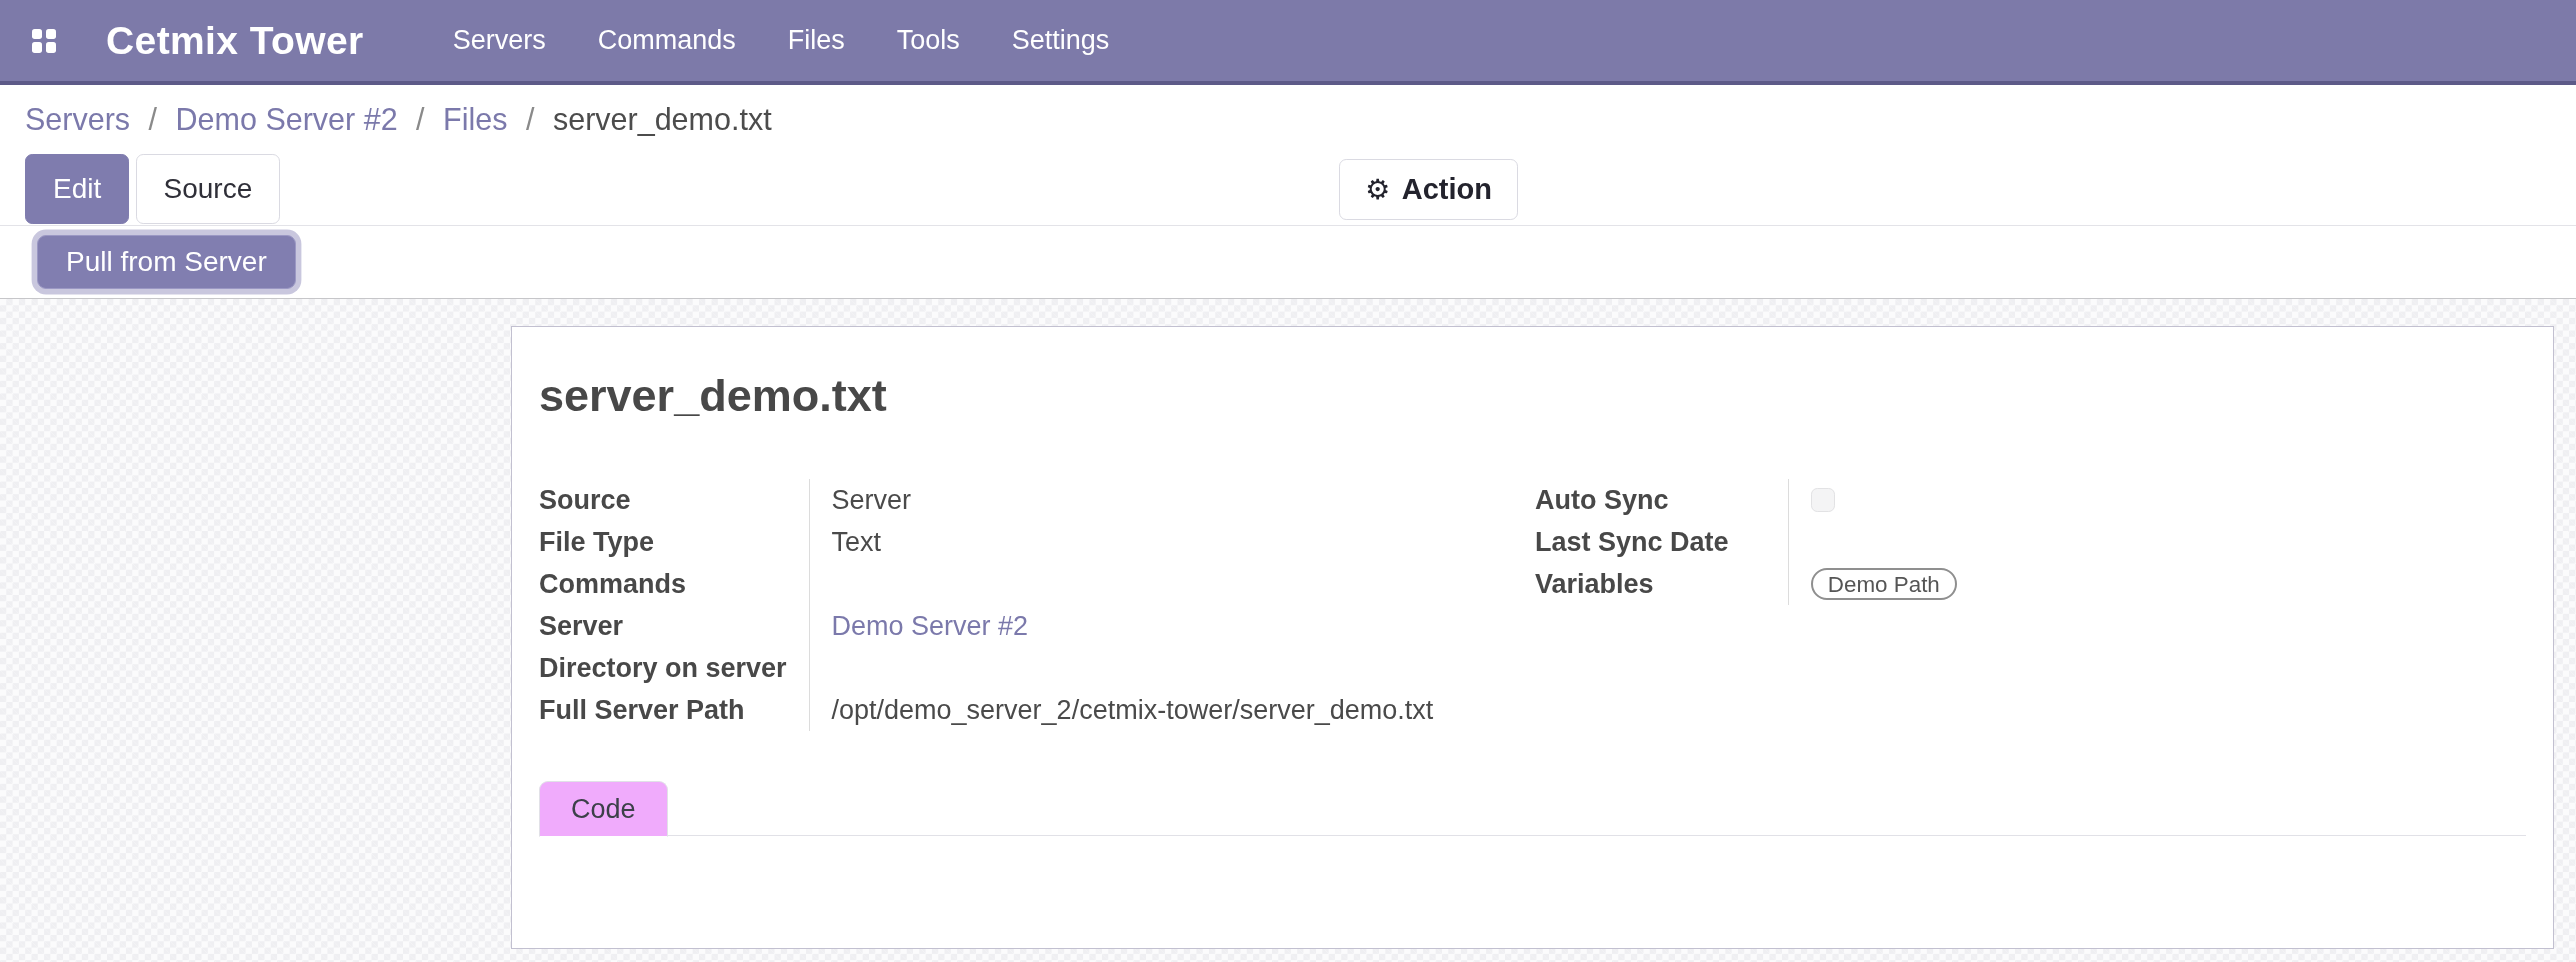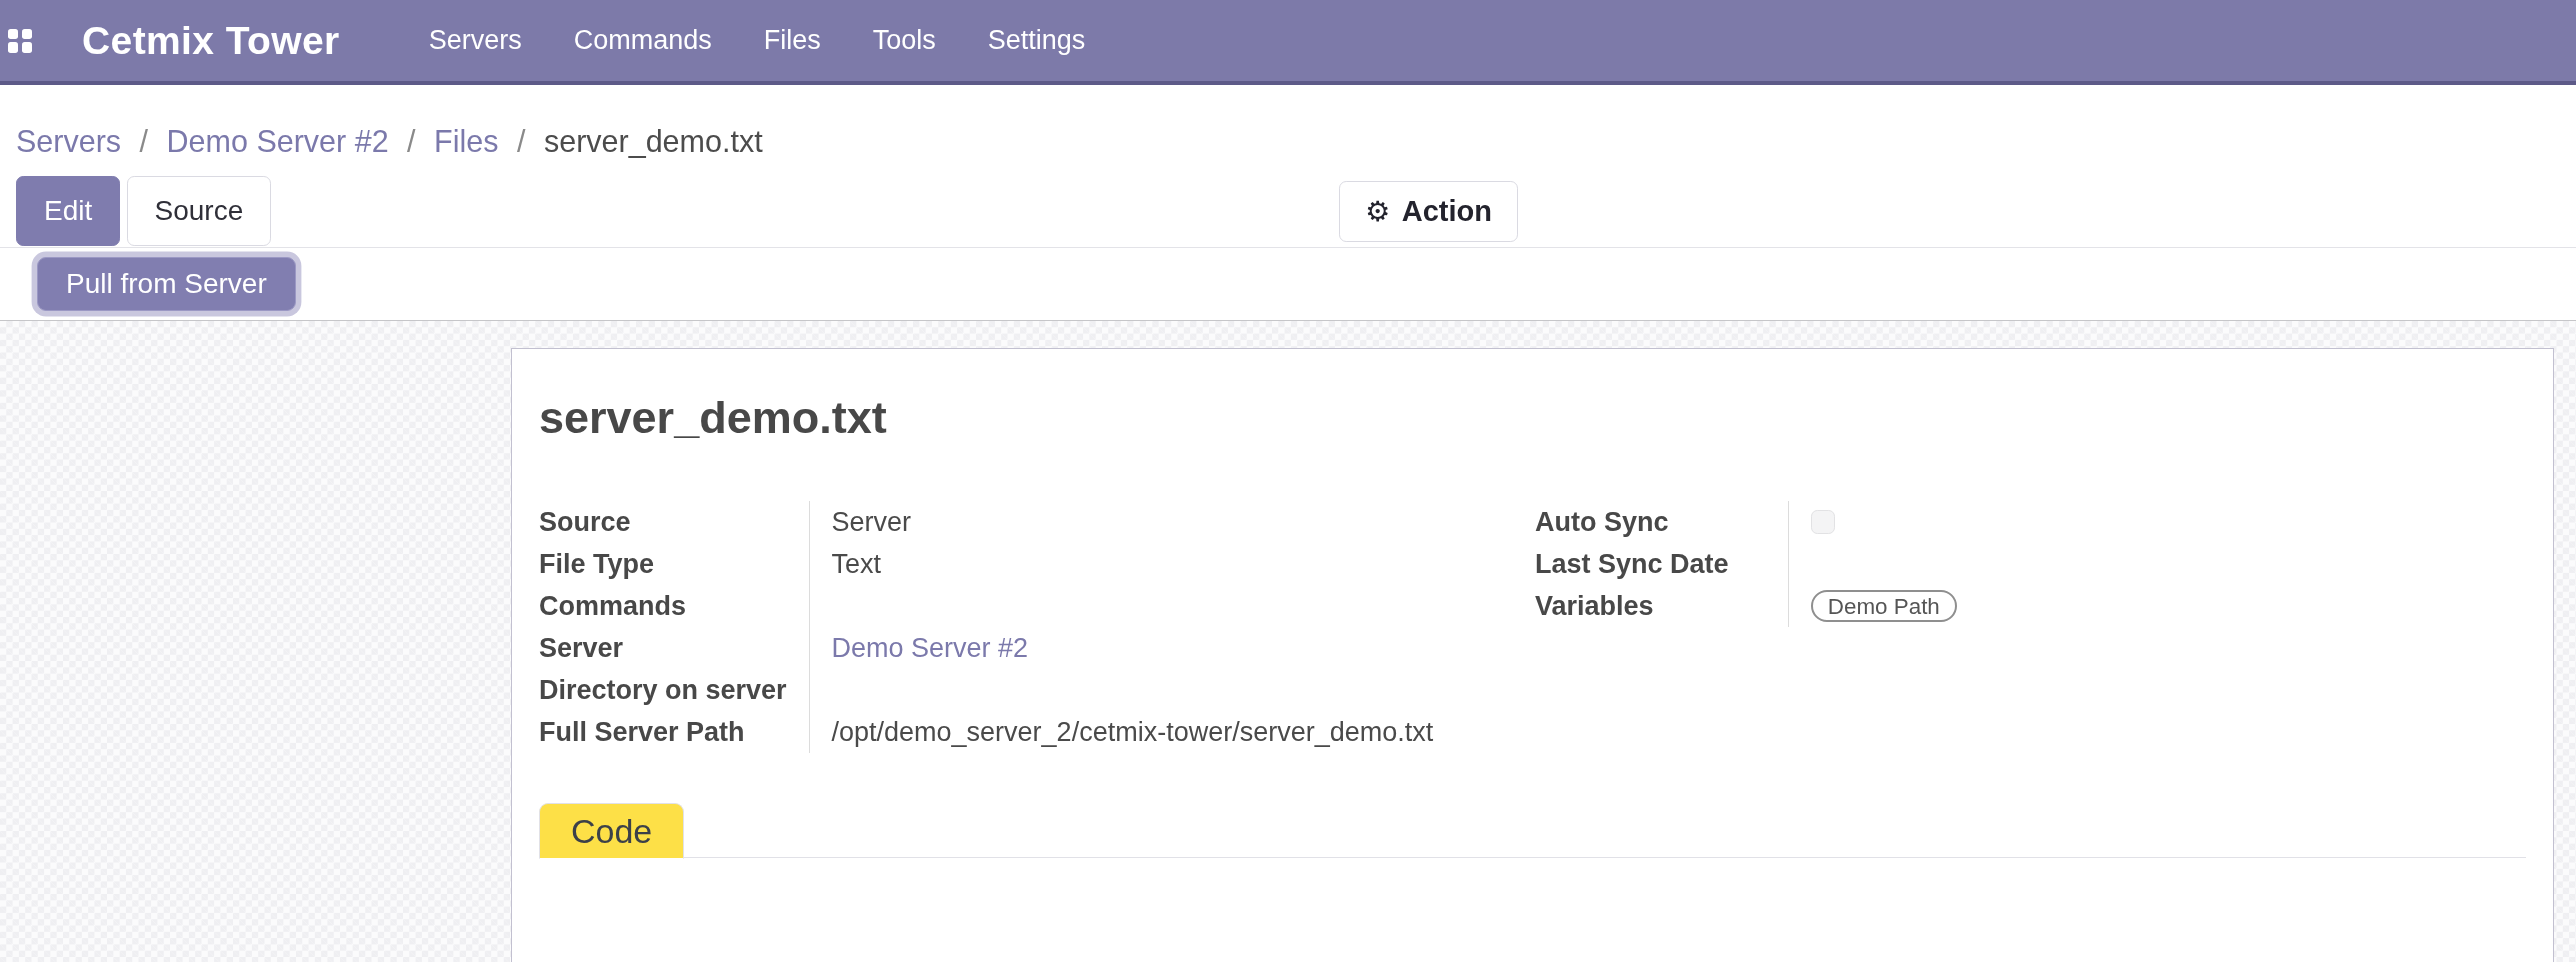--- a/index.html
+++ b/index.html
@@ -10,21 +10,21 @@
     background: #ffffff;
   }
   #app { width: 2576px; height: 962px; display: flex; flex-direction: column; }
 
   
   .navbar {
     height: 85px; flex: 0 0 85px;
     background: #7d7aa9;
     border-bottom: 4.5px solid #5d5a88;
     display: flex; align-items: center;
-    padding-left: 8px;
+    padding-left: 32px;
   }
   .apps-icon {
     width: 24px; height: 24px;
     display: grid; grid-template-columns: 1fr 1fr; grid-template-rows: 1fr 1fr;
     gap: 3.6px; cursor: pointer; margin-left: 0;
   }
   .apps-icon span { background: #ffffff; border-radius: 2.7px; }
   .brand {
     color: #ffffff; font-size: 39px; font-weight: bold;
     margin-left: 50px; letter-spacing: 0.4px; white-space: nowrap;
@@ -32,21 +32,21 @@
   .nav-menu { display: flex; margin-left: 63px; height: 100%; align-items: center; }
   .nav-item {
     color: #ffffff; font-size: 27px; padding: 0 26px; height: 100%;
     display: flex; align-items: center; cursor: pointer; white-space: nowrap;
   }
 
   
   .control-panel {
     background: #ffffff; flex: 0 0 141px; height: 141px;
     border-bottom: 1.8px solid #e3e3e8;
-    padding-left: 16px; position: relative; margin-top: 22px;
+    padding-left: 25px; position: relative;
   }
   .breadcrumb { padding-top: 14.4px; font-size: 30.5px; line-height: 41px; white-space: nowrap; }
   .breadcrumb .crumb-link { color: #7b79ab; cursor: pointer; }
   .breadcrumb .crumb-current { color: #4c4c4c; }
   .breadcrumb .crumb-sep { color: #8a8a8a; padding: 0 10px; }
 
   .cp-buttons { display: flex; margin-top: 13.5px; gap: 6.3px; }
   .btn {
     font-family: inherit; font-size: 28px; height: 70px; border-radius: 7.2px;
     display: inline-flex; align-items: center; justify-content: center;
@@ -114,23 +114,23 @@
     display: inline-block; border: 2.7px solid #8f8f8f; border-radius: 897px;
     padding: 0.9px 15.3px; font-size: 22.4px; line-height: 27px; color: #555555;
     white-space: nowrap;
   }
 
   
   .tab-strip { margin-top: 50px; border-bottom: 1.8px solid #e1e1e7; }
   .tab {
     display: inline-block; position: relative; margin-bottom: -1.8px;
     padding: 0 31px; line-height: 54px; height: 56px;
-    background: #fde047; border: 1.8px solid #e1e1e7; border-bottom: 1.8px solid #ffffff;
+    background: #f0abfc; border: 1.8px solid #e1e1e7; border-bottom: 1.8px solid #ffffff;
     border-radius: 9px 9px 0 0;
-    font-size: 34px; color: #3c4049; cursor: pointer;
+    font-size: 27px; color: #3c4049; cursor: pointer;
   }
   .tab-content { height: 90px; background: #ffffff; }
 </style>
 </head>
 <body>
 
 <div id="app">
 
   <div class="navbar">
     <div class="apps-icon">

